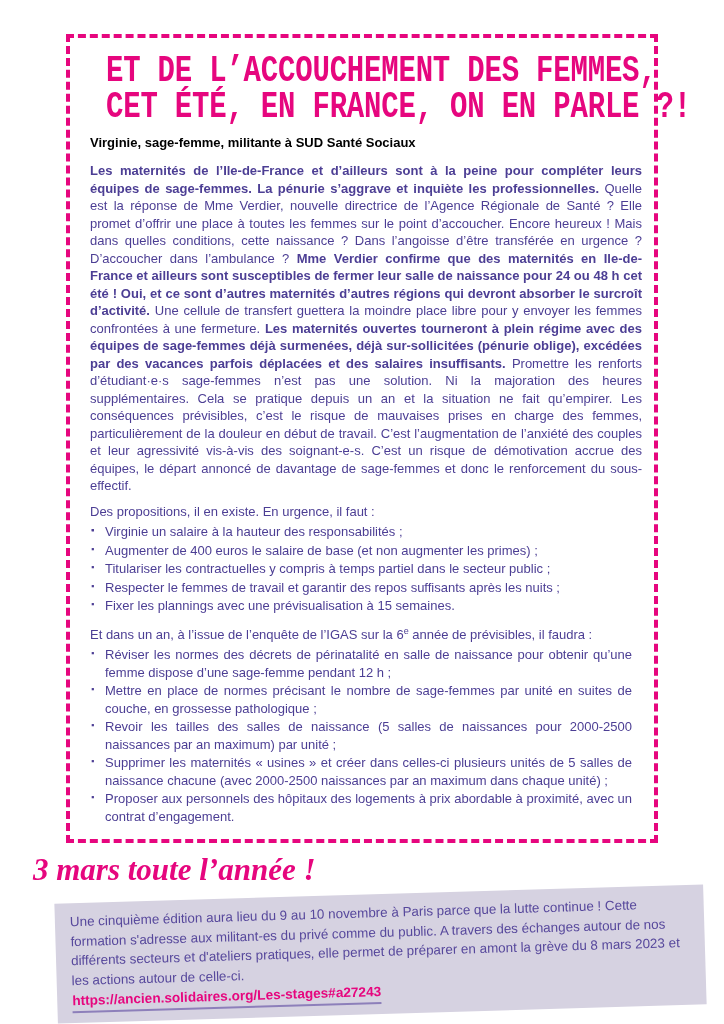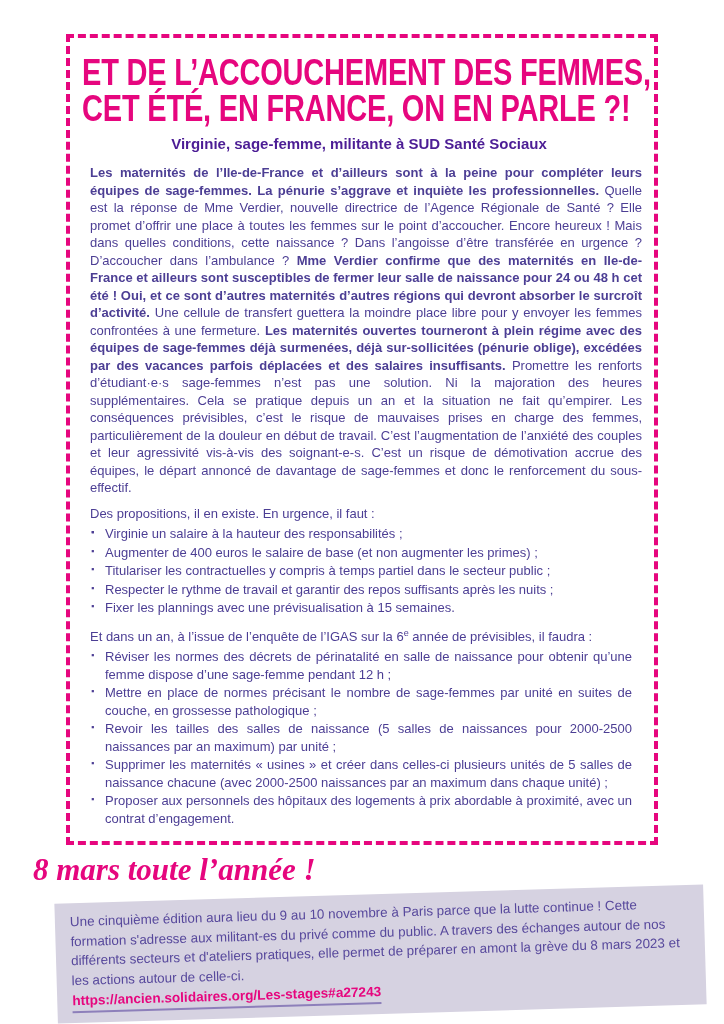--- a/index.html
+++ b/index.html
@@ -20,41 +20,42 @@
     position: absolute;
     left: 66px; top: 34px;
     width: 592px;
     min-height: 802px;
     border: 4px dashed #e6067e;
     padding: 0 0 14px 0;
     background: #ffffff;
   }
   
   .title {
-    margin: 16px 10px 0 12px;
+    margin: 16px 10px 0 36px;
     color: #e6067e;
     font-weight: bold;
     font-size: 29px;
     line-height: 36px;
     letter-spacing: -0.2px;
     text-transform: uppercase;
+    font-family: Liberation Mono, monospace;
   }
   .title .tline {
     display: block;
     white-space: nowrap;
     transform: scaleY(1.28);
     transform-origin: left center;
   }
   
   .byline {
     margin: 9px 26px 0 20px;
-    text-align: center;
-    color: #4c1d95;
+    text-align: left;
+    color: #000000;
     font-weight: bold;
-    font-size: 15px;
+    font-size: 13px;
   }
   
   .body-par {
     margin: 12px 12px 0 20px;
     color: #4c3e94;
     font-size: 13.0px;
     line-height: 17.5px;
     text-align: justify;
   }
   .body-par strong { font-weight: bold; }
@@ -136,36 +137,36 @@
 
     <p class="body-par"><strong>Les maternités de l’Ile-de-France et d’ailleurs sont à la peine pour compléter leurs équipes de sage-femmes. La pénurie s’aggrave et inquiète les professionnelles. </strong><span>Quelle est la réponse de Mme Verdier, nouvelle directrice de l’Agence Régionale de Santé ? Elle promet d’offrir une place à toutes les femmes sur le point d’accoucher. Encore heureux ! Mais dans quelles conditions, cette naissance ? Dans l’angoisse d’être transférée en urgence ? D’accoucher dans l’ambulance ? </span><strong>Mme Verdier confirme que des maternités en Ile-de-France et ailleurs sont susceptibles de fermer leur salle de naissance pour 24 ou 48 h cet été ! Oui, et ce sont d’autres maternités d’autres régions qui devront absorber le surcroît d’activité. </strong><span>Une cellule de transfert guettera la moindre place libre pour y envoyer les femmes confrontées à une fermeture. </span><strong>Les maternités ouvertes tourneront à plein régime avec des équipes de sage-femmes déjà surmenées, déjà sur-sollicitées (pénurie oblige), excédées par des vacances parfois déplacées et des salaires insuffisants. </strong><span>Promettre les renforts d’étudiant·e·s sage-femmes n’est pas une solution. Ni la majoration des heures supplémentaires. Cela se pratique depuis un an et la situation ne fait qu’empirer. Les conséquences prévisibles, c’est le risque de mauvaises prises en charge des femmes, particulièrement de la douleur en début de travail. C’est l’augmentation de l’anxiété des couples et leur agressivité vis-à-vis des soignant-e-s. C’est un risque de démotivation accrue des équipes, le départ annoncé de davantage de sage-femmes et donc le renforcement du sous-effectif.</span></p>
 
     <p class="intro">Des propositions, il en existe. En urgence, il faut :</p>
 
     <ul class="list">
       <li><span class="bullet">▪</span></li>
       <li><span class="bullet">▪</span><span class="li-text">Virginie un salaire à la hauteur des responsabilités ;</span></li>
       <li><span class="bullet">▪</span><span class="li-text">Augmenter de 400 euros le salaire de base (et non augmenter les primes) ;</span></li>
       <li><span class="bullet">▪</span><span class="li-text">Titulariser les contractuelles y compris à temps partiel dans le secteur public ;</span></li>
-      <li><span class="bullet">▪</span><span class="li-text">Respecter le rythme de travail et garantir des repos suffisants après les nuits ;</span></li>
+      <li><span class="bullet">▪</span><span class="li-text">Respecter le femmes de travail et garantir des repos suffisants après les nuits ;</span></li>
       <li><span class="bullet">▪</span><span class="li-text">Fixer les plannings avec une prévisualisation à 15 semaines.</span></li>
     </ul>
 
     <p class="intro"><span>Et dans un an, à l’issue de l’enquête de l’IGAS sur la 6</span><sup>e</sup><span> année de prévisibles, il faudra :</span></p>
 
     <ul class="list">
       <li><span class="bullet">▪</span><span class="li-text">Réviser les normes des décrets de périnatalité en salle de naissance pour obtenir qu’une femme dispose d’une sage-femme pendant 12 h ;</span></li>
       <li><span class="bullet">▪</span><span class="li-text">Mettre en place de normes précisant le nombre de sage-femmes par unité en suites de couche, en grossesse pathologique ;</span></li>
       <li><span class="bullet">▪</span><span class="li-text">Revoir les tailles des salles de naissance (5 salles de naissances pour 2000-2500 naissances par an maximum) par unité ;</span></li>
       <li><span class="bullet">▪</span><span class="li-text">Supprimer les maternités « usines » et créer dans celles-ci plusieurs unités de 5 salles de naissance chacune (avec 2000-2500 naissances par an maximum dans chaque unité) ;</span></li>
       <li><span class="bullet">▪</span><span class="li-text">Proposer aux personnels des hôpitaux des logements à prix abordable à proximité, avec un contrat d’engagement.</span></li>
     </ul>
 
   </div>
 
-  <div class="footer-heading">8 mars toute l’année !</div>
+  <div class="footer-heading">3 mars toute l’année !</div>
 
   <div class="info-box">
     <p>Une cinquième édition aura lieu du 9 au 10 novembre à Paris parce que la lutte continue ! Cette formation s'adresse aux militant-es du privé comme du public. A travers des échanges autour de nos différents secteurs et d'ateliers pratiques, elle permet de préparer en amont la grève du 8 mars 2023 et les actions autour de celle-ci.</p>
     <a class="stages-link">https://ancien.solidaires.org/Les-stages#a27243</a>
   </div>
 
 </div>
 
 </body></html>

